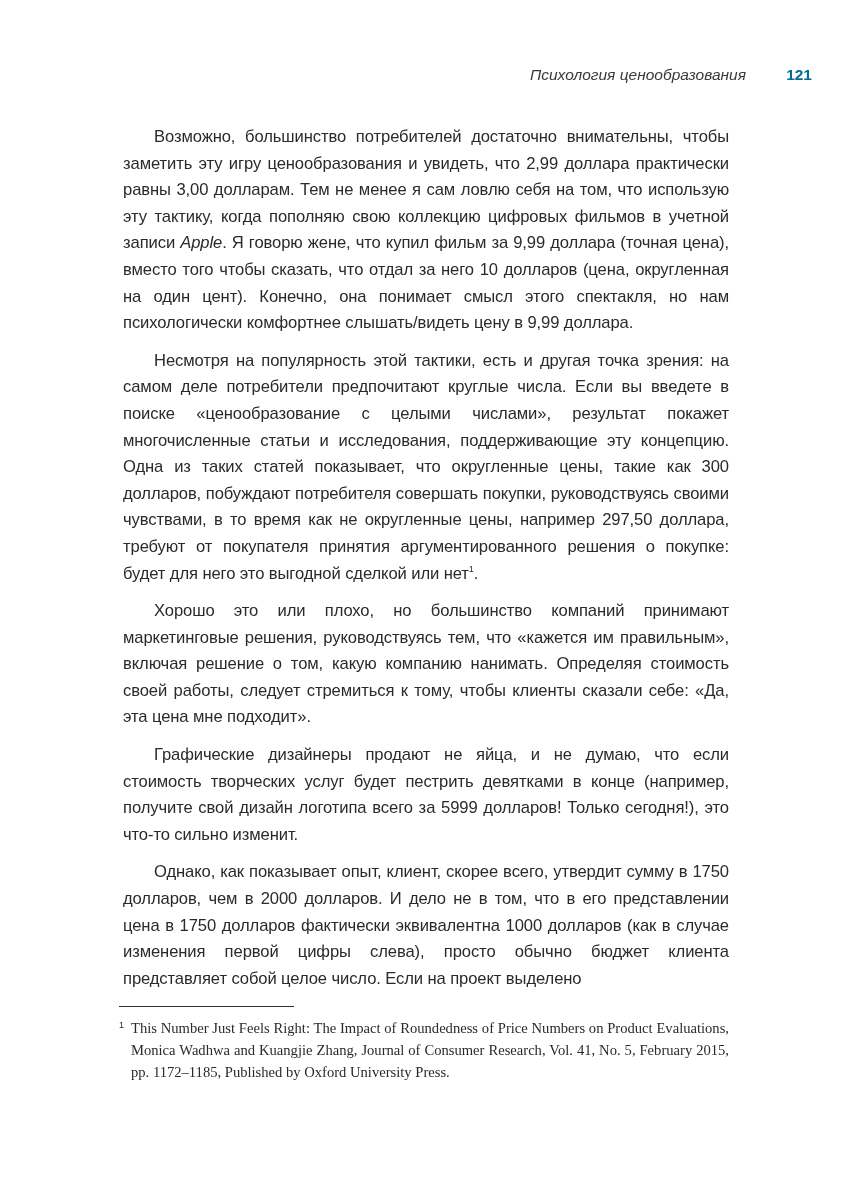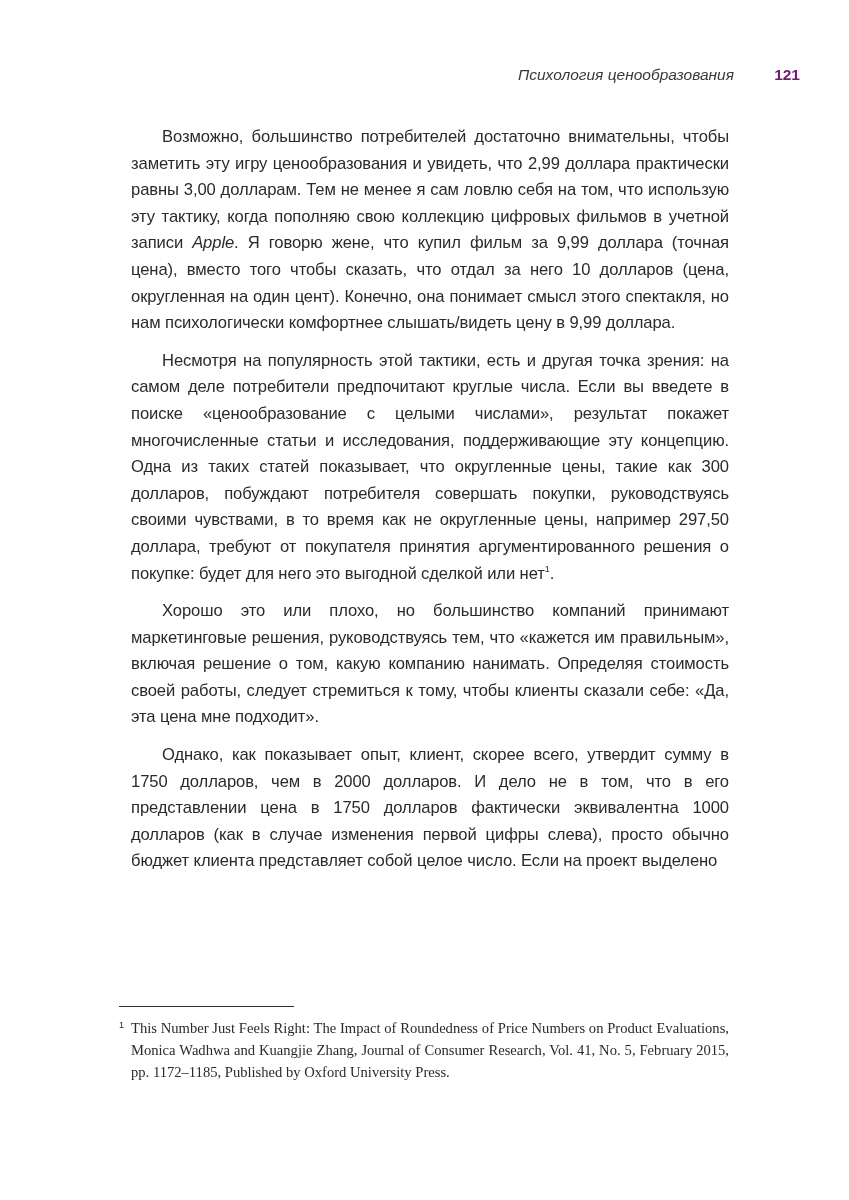--- a/index.html
+++ b/index.html
@@ -1,41 +1,42 @@
 <!DOCTYPE html>
 <html><head>
 <meta charset="utf-8">
 <style>
   html, body { margin: 0; padding: 0; background: #ffffff; }
   body { width: 849px; height: 1200px; position: relative; overflow: hidden;
          font-family: "Liberation Sans", "DejaVu Sans", sans-serif; color: #2a2a2a; }
-  .running-head { position: absolute; top: 66px; left: 0; width: 780px; height: 24px; padding-left: 20px; }
+  .running-head { position: absolute; top: 66px; left: 12px; width: 780px; height: 24px; padding-left: 20px; }
   .rh-title { position: absolute; right: 66px; top: 0; font-style: italic; font-size: 15.5px; color: #3a3a3a; white-space: nowrap; }
-  .rh-page { position: absolute; right: 0; top: 0; font-size: 15.5px; font-weight: bold; color: #701a75; }
+  .rh-page { position: absolute; right: 0; top: 0; font-size: 15.5px; font-weight: bold; color: #0369a1; }
   .body-text { position: absolute; left: 119px; top: 124px; width: 610px; }
-  .para { margin: 0 0 11px 12px; font-size: 16.6px; line-height: 26.6px; text-align: justify; text-indent: 31px; letter-spacing: -0.1px; }
+  .para { margin: 0 0 11px 4px; font-size: 16.6px; line-height: 26.6px; text-align: justify; text-indent: 31px; letter-spacing: -0.1px; }
   .para em { font-style: italic; }
   sup { font-size: 9px; vertical-align: super; line-height: 0; }
   .fn-rule { position: absolute; left: 119px; top: 1006px; width: 175px; border-top: 1px solid #333; }
   .footnote { position: absolute; left: 119px; top: 1017px; width: 610px; font-size: 14.6px; line-height: 22px; text-align: justify; color: #2a2a2a; }
   .fn-mark { position: absolute; left: 0; top: -3px; font-size: 9px; }
   .fn-text { display: block; margin-left: 12px; font-family: Liberation Serif, serif; }
 </style>
 </head>
 <body>
 
 <div class="running-head">
   <span class="rh-title">Психология ценообразования</span>
   <span class="rh-page">121</span>
 </div>
 
 <div class="body-text">
   <p class="para"><span>Возможно, большинство потребителей достаточно внимательны, чтобы заметить эту игру ценообразования и увидеть, что 2,99 доллара практически равны 3,00 долларам. Тем не менее я сам ловлю себя на том, что использую эту тактику, когда пополняю свою коллекцию цифровых фильмов в учетной записи </span><em>Apple</em><span>. Я говорю жене, что купил фильм за 9,99 доллара (точная цена), вместо того чтобы сказать, что отдал за него 10 долларов (цена, округленная на один цент). Конечно, она понимает смысл этого спектакля, но нам психологически комфортнее слышать/видеть цену в 9,99 доллара.</span></p>
   <p class="para"><span>Несмотря на популярность этой тактики, есть и другая точка зрения: на самом деле потребители предпочитают круглые числа. Если вы введете в поиске «ценообразование с целыми числами», результат покажет многочисленные статьи и исследования, поддерживающие эту концепцию. Одна из таких статей показывает, что округленные цены, такие как 300 долларов, побуждают потребителя совершать покупки, руководствуясь своими чувствами, в то время как не округленные цены, например 297,50 доллара, требуют от покупателя принятия аргументированного решения о покупке: будет для него это выгодной сделкой или нет</span><sup>1</sup><span>.</span></p>
   <p class="para">Хорошо это или плохо, но большинство компаний принимают маркетинговые решения, руководствуясь тем, что «кажется им правильным», включая решение о том, какую компанию нанимать. Определяя стоимость своей работы, следует стремиться к тому, чтобы клиенты сказали себе: «Да, эта цена мне подходит».</p>
+  <p class="para">Графические дизайнеры продают не яйца, и не думаю, что если стоимость творческих услуг будет пестрить девятками в конце (например, получите свой дизайн логотипа всего за 5999 долларов! Только сегодня!), это что-то сильно изменит.</p>
   <p class="para">Однако, как показывает опыт, клиент, скорее всего, утвердит сумму в 1750 долларов, чем в 2000 долларов. И дело не в том, что в его представлении цена в 1750 долларов фактически эквивалентна 1000 долларов (как в случае изменения первой цифры слева), просто обычно бюджет клиента представляет собой целое число. Если на проект выделено</p>
 </div>
 
 <div class="fn-rule"></div>
 
 <div class="footnote">
   <span class="fn-mark">1</span>
   <span class="fn-text">This Number Just Feels Right: The Impact of Roundedness of Price Numbers on Product Evaluations, Monica Wadhwa and Kuangjie Zhang, Journal of Consumer Research, Vol. 41, No. 5, February 2015, pp. 1172–1185, Published by Oxford University Press.</span>
 </div>
 

